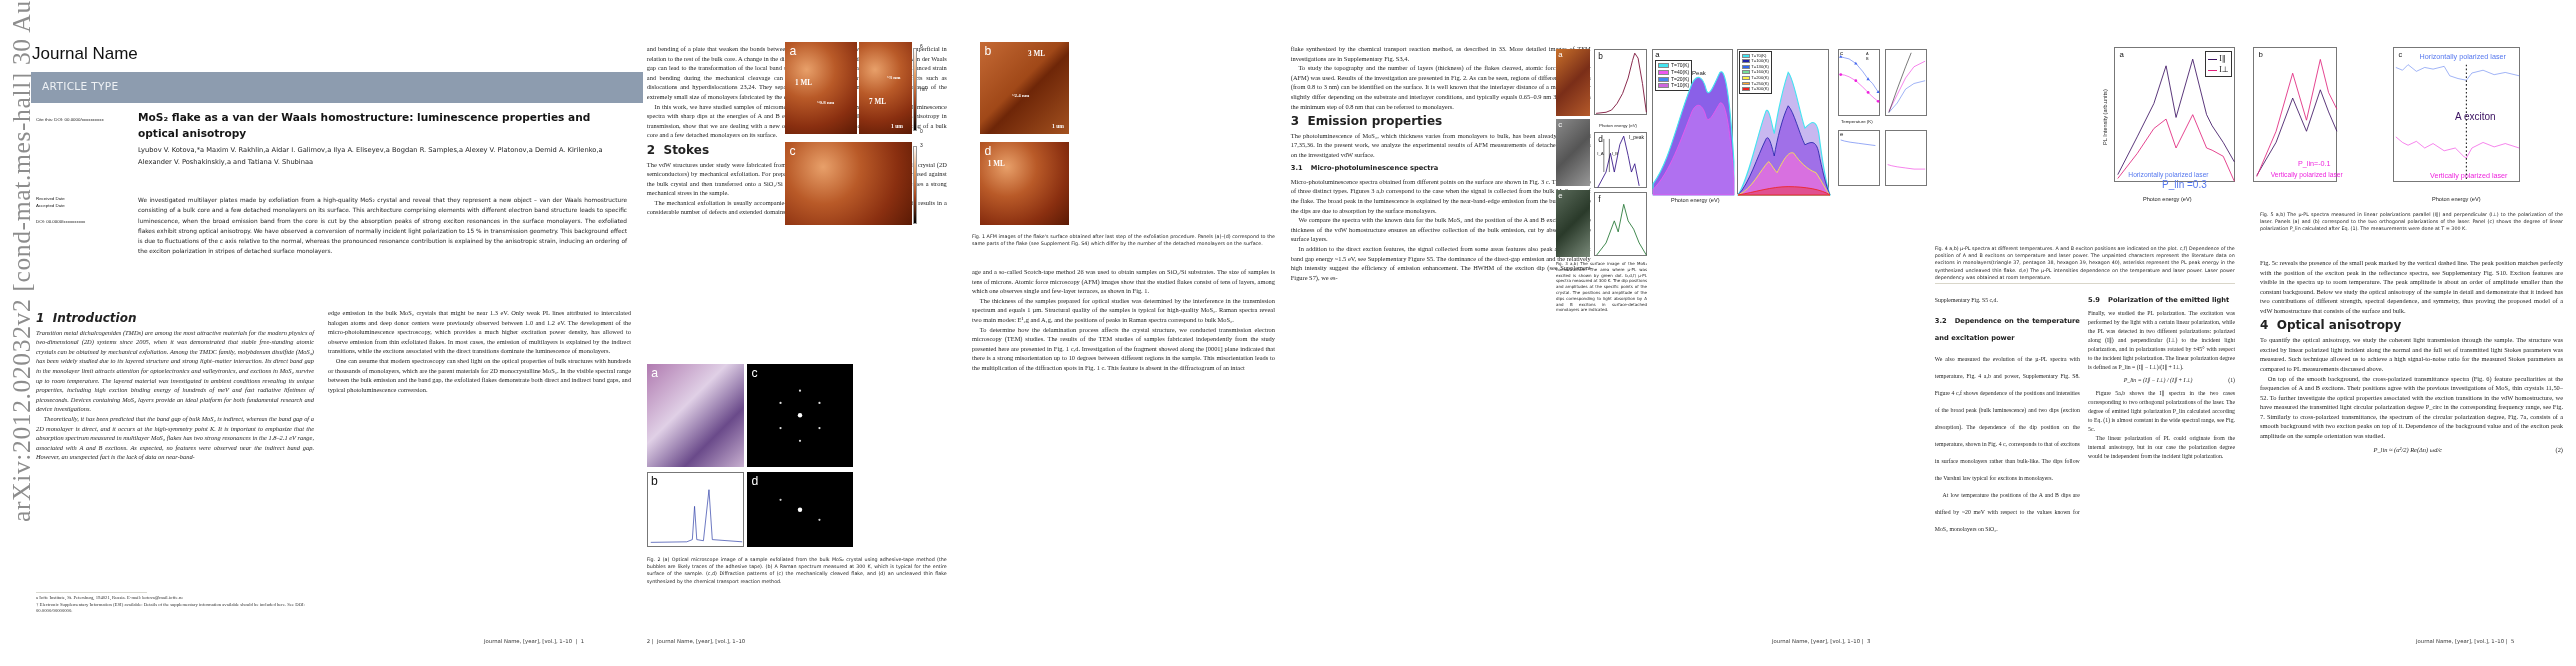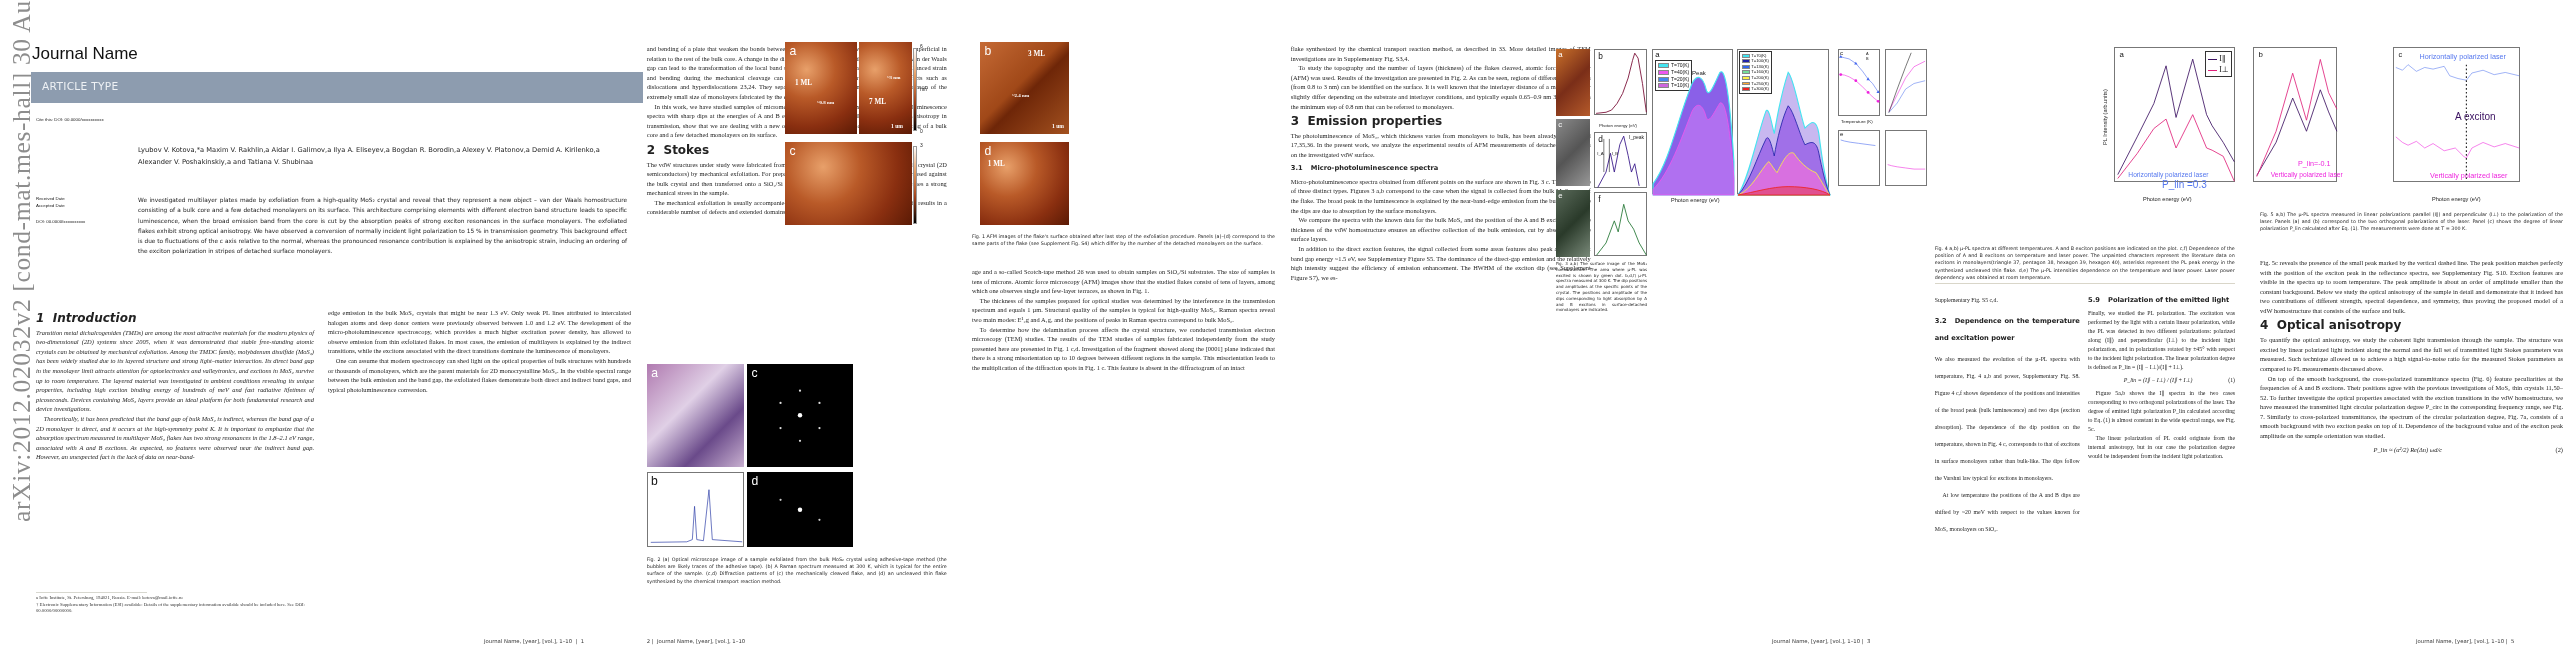--- a/index.html
+++ b/index.html
@@ -63,21 +63,22 @@
   <div class="journal-name">Journal Name</div>
   <div class="article-type-bar">
     <span>ARTICLE TYPE</span>
   </div>
 
   <div class="meta-small" style="top:116px;">Cite this: DOI: 00.0000/xxxxxxxxxx</div>
   <div class="meta-small" style="top:195px;">Received Date</div>
   <div class="meta-small" style="top:202px;">Accepted Date</div>
   <div class="meta-small" style="top:218px;">DOI: 00.0000/xxxxxxxxxx</div>
 
-  <div class="authors">Lyubov V. Kotova,*a Maxim V. Rakhlin,a Aidar I. Galimov,a Ilya A. Eliseyev,a Bogdan R. Borodin,a Alexey V. Platonov,a Demid A. Kirilenko,a Alexander V. Poshakinskiy,a and Tatiana V. Shubinaa</div>
+  <div class="title">MoS₂ flake as a van der Waals homostructure: luminescence properties and optical anisotropy</div>
+  <div class="authors">Lyubov V. Kotova,*a Maxim V. Rakhlin,a Aidar I. Galimov,a Ilya A. Eliseyev,a Bogdan R. Samples,a Alexey V. Platonov,a Demid A. Kirilenko,a Alexander V. Poshakinskiy,a and Tatiana V. Shubinaa</div>
   <div class="abstract">We investigated multilayer plates made by exfoliation from a high-quality MoS₂ crystal and reveal that they represent a new object – van der Waals homostructure consisting of a bulk core and a few detached monolayers on its surface. This architecture comprising elements with different electron band structure leads to specific luminescence, when the broad emission band from the core is cut by the absorption peaks of strong exciton resonances in the surface monolayers. The exfoliated flakes exhibit strong optical anisotropy. We have observed a conversion of normally incident light polarization to 15 % in transmission geometry. This background effect is due to fluctuations of the c axis relative to the normal, whereas the pronounced resonance contribution is explained by the anisotropic strain, inducing an ordering of the exciton polarization in stripes of detached surface monolayers.</div>
 
   <div class="col" style="left:36px; top:308px; width:278px;font-style:italic;">
     <div class="h1">
       <span class="num">1</span><span>Introduction</span>
     </div>
     <p class="noindent">Transition metal dichalcogenides (TMDs) are among the most attractive materials for the modern physics of two-dimensional (2D) systems since 2005, when it was demonstrated that stable free-standing atomic crystals can be obtained by mechanical exfoliation. Among the TMDC family, molybdenum disulfide (MoS₂) has been widely studied due to its layered structure and strong light–matter interaction. Its direct band gap in the monolayer limit attracts attention for optoelectronics and valleytronics, and excitons in MoS₂ survive up to room temperature. The layered material was investigated in ambient conditions revealing its unique properties, including high exciton binding energy of hundreds of meV and fast radiative lifetimes of picoseconds. Devices containing MoS₂ layers provide an ideal platform for both fundamental research and device investigations.</p>
     <p>Theoretically, it has been predicted that the band gap of bulk MoS₂ is indirect, whereas the band gap of a 2D monolayer is direct, and it occurs at the high-symmetry point K. It is important to emphasize that the absorption spectrum measured in multilayer MoS₂ flakes has two strong resonances in the 1.8–2.1 eV range, associated with A and B excitons. As expected, no features were observed near the indirect band gap. However, an unexpected fact is the lack of data on near-band-</p>
   </div>
 

